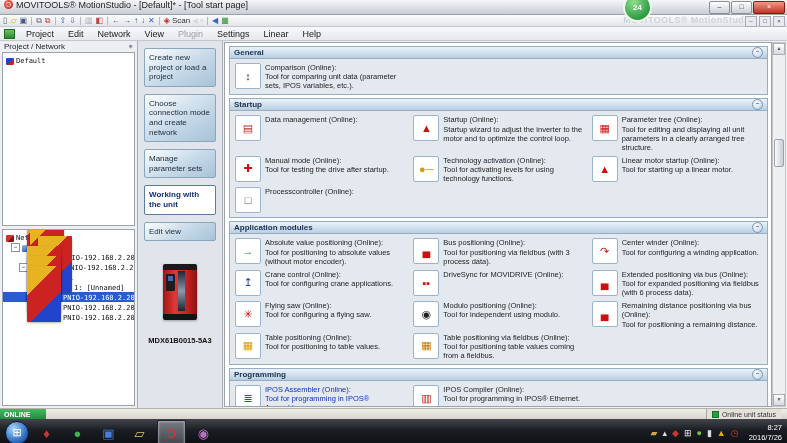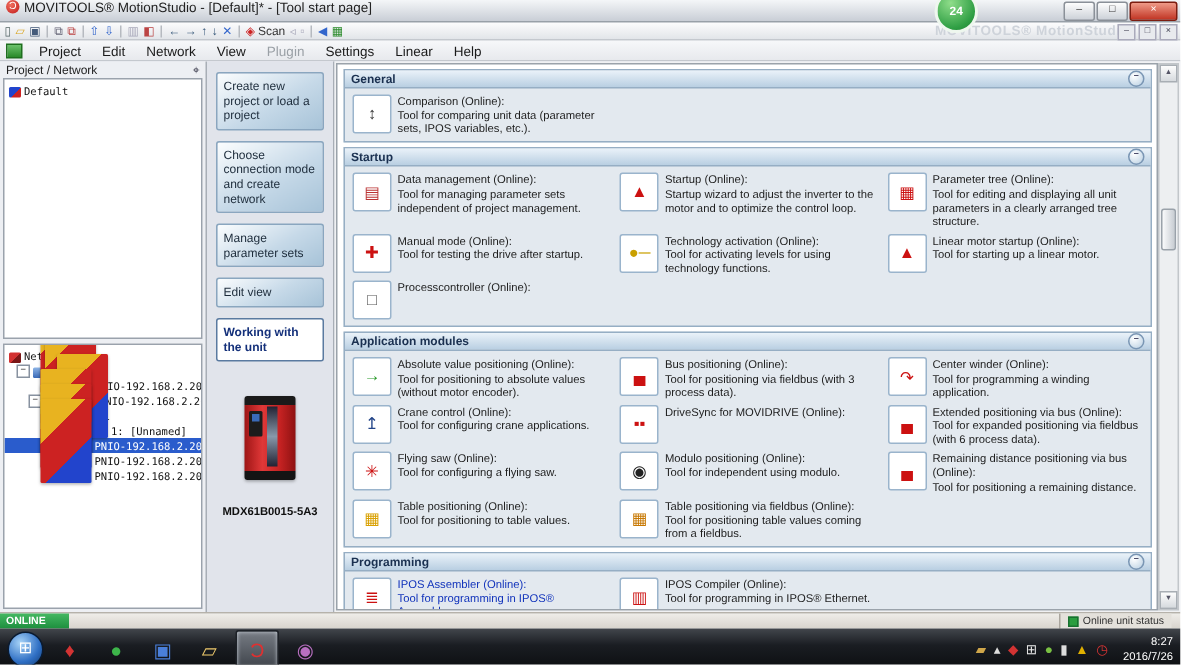--- a/index.html
+++ b/index.html
@@ -239,22 +239,22 @@
         <span class="ticon device"></span>
         <span>PNIO-192.168.2.203: [Unnamed]</span>
       </div>
     </div>
   </div>
 
   <div class="mid-col">
     <div class="nav-btn">Create new project or load a project</div>
     <div class="nav-btn">Choose connection mode and create network</div>
     <div class="nav-btn">Manage parameter sets</div>
+    <div class="nav-btn active">Working with the unit</div>
     <div class="nav-btn">Edit view</div>
-    <div class="nav-btn active">Working with the unit</div>
     <div class="device-wrap">
       <div class="device">
         <div class="dev-top"></div>
         <div class="dev-body">
             <div class="dev-keypad"></div>
             <div class="dev-slot"></div>
           </div>
         <div class="dev-base"></div>
       </div>
       <div class="device-label">MDX61B0015-5A3</div>
@@ -283,21 +283,20 @@
       <div class="section">
         <div class="sec-header">
           <span>Startup</span>
           <span class="sec-toggle">–</span>
         </div>
         <div class="sec-body">
           <div class="card">
             <span class="tool-icon" style="color: rgb(187, 51, 51);">▤</span>
             <div class="tool-text">
               <div>Data management (Online):</div>
-              <div>Tool for managing parameter sets independent of project management.</div>
             </div>
           </div>
           <div class="card">
             <span class="tool-icon" style="color: rgb(204, 17, 17);">▲</span>
             <div class="tool-text">
               <div>Startup (Online):</div>
               <div>Startup wizard to adjust the inverter to the motor and to optimize the control loop.</div>
             </div>
           </div>
           <div class="card">
@@ -354,21 +353,21 @@
             <span class="tool-icon" style="color: rgb(204, 17, 17);">▄</span>
             <div class="tool-text">
               <div>Bus positioning (Online):</div>
               <div>Tool for positioning via fieldbus (with 3 process data).</div>
             </div>
           </div>
           <div class="card">
             <span class="tool-icon" style="color: rgb(204, 17, 17);">↷</span>
             <div class="tool-text">
               <div>Center winder (Online):</div>
-              <div>Tool for programming a winding application.</div>
+              <div>Tool for configuring a winding application.</div>
             </div>
           </div>
           <div class="card">
             <span class="tool-icon" style="color: rgb(34, 68, 136);">↥</span>
             <div class="tool-text">
               <div>Crane control (Online):</div>
               <div>Tool for configuring crane applications.</div>
             </div>
           </div>
           <div class="card">

